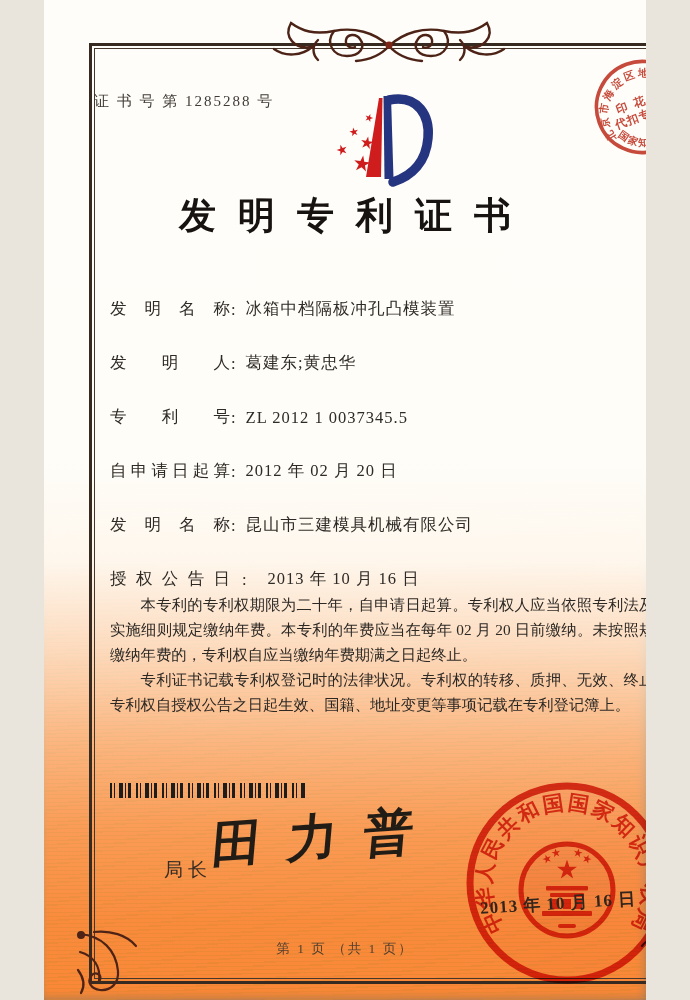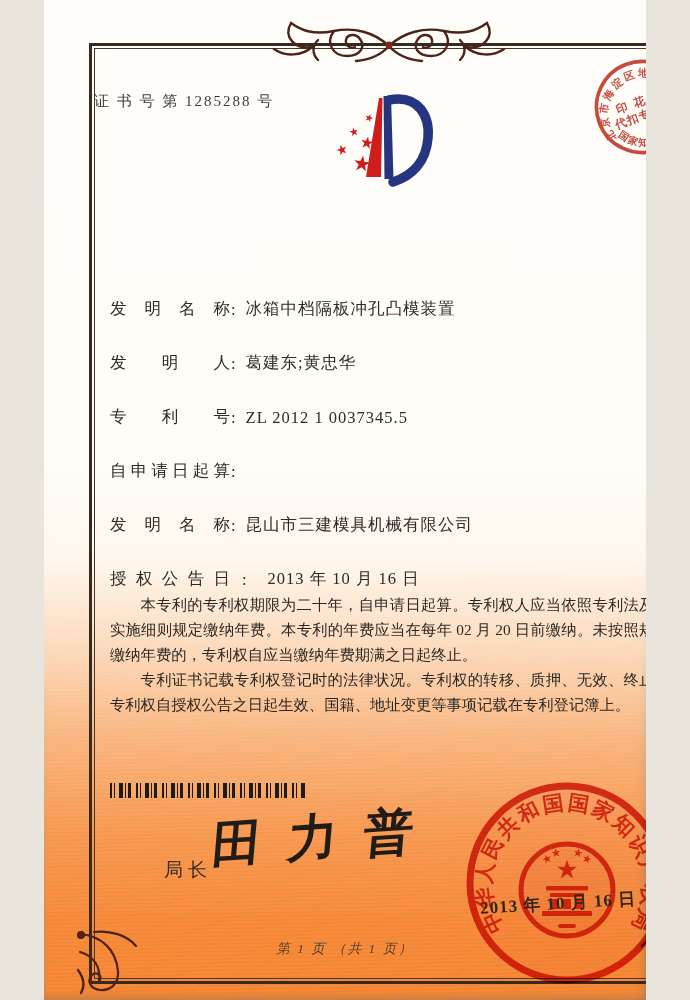--- a/index.html
+++ b/index.html
@@ -36,21 +36,21 @@
     background:repeating-linear-gradient(90deg,
       #1d1d1d 0 2px, rgba(0,0,0,0) 2px 4px,
       #1d1d1d 4px 5px, rgba(0,0,0,0) 5px 9px,
       #1d1d1d 9px 13px, rgba(0,0,0,0) 13px 15px,
       #1d1d1d 15px 16px, rgba(0,0,0,0) 16px 18px,
       #1d1d1d 18px 21px, rgba(0,0,0,0) 21px 26px);
   }
   .sig-title{left:120px;top:857px;font-size:19px;letter-spacing:5px;color:#362c23;}
   .sig-name{left:168px;top:812px;font-size:50px;font-weight:bold;color:#221c16;letter-spacing:26px;transform:rotate(-4deg) skewX(-9deg);transform-origin:left center;}
   .seal-date{left:436px;top:892px;font-size:17px;font-weight:bold;color:#33251b;letter-spacing:1px;transform:rotate(-3.5deg);z-index:6;}
-  .footer{left:0;top:940px;width:100%;text-align:center;font-size:13.5px;color:#55412e;letter-spacing:2px;font-style:italic;}
+  .footer{left:0;top:940px;width:100%;text-align:center;font-size:13.5px;color:#55412e;letter-spacing:2px;}
   .stamp{z-index:5;mix-blend-mode:multiply;opacity:.92;}
   .ornament{z-index:3;}
 </style>
 </head>
 <body>
 
 <div class="page">
 
   <svg width="0" height="0" style="position:absolute" aria-hidden="true">
     <defs>
@@ -107,39 +107,41 @@
       <path d="M68,14 C98,8 109,31 107,52 C105,76 91,90 72,96" fill="none" stroke="#26357f" stroke-width="9.5" stroke-linecap="round"></path>
       <g fill="#cf1d1d">
         <use href="#star" transform="translate(48,32) scale(4.2) rotate(18)"></use>
         <use href="#star" transform="translate(33,46) scale(4.6) rotate(-12)"></use>
         <use href="#star" transform="translate(46,57) scale(6.6) rotate(10)"></use>
         <use href="#star" transform="translate(21,64) scale(5.4) rotate(-18)"></use>
         <use href="#star" transform="translate(41,78) scale(8.6) rotate(8)"></use>
       </g>
     </svg>
 
+    <div class="abs title">发明专利证书</div>
 
     <div class="abs field" style="top:296px;">
       <span class="lbl">发明名称</span>
         <span class="colon">:</span>
         <span class="val">冰箱中档隔板冲孔凸模装置</span>
     </div>
     <div class="abs field" style="top:350px;">
       <span class="lbl">发明人</span>
         <span class="colon">:</span>
         <span class="val">葛建东;黄忠华</span>
     </div>
     <div class="abs field" style="top:404px;">
       <span class="lbl">专利号</span>
         <span class="colon">:</span>
         <span class="val">ZL 2012 1 0037345.5</span>
     </div>
     <div class="abs field" style="top:458px;">
       <span class="lbl">自申请日起算</span>
         <span class="colon">:</span>
+        <span class="val">2012 年 02 月 20 日</span>
     </div>
     <div class="abs field" style="top:512px;">
       <span class="lbl">发明名称</span>
         <span class="colon">:</span>
         <span class="val">昆山市三建模具机械有限公司</span>
     </div>
     <div class="abs field" style="top:566px;gap:11px;">
       <span class="lbl">授权公告日</span>
         <span class="colon">:</span>
         <span class="val">2013 年 10 月 16 日</span>

